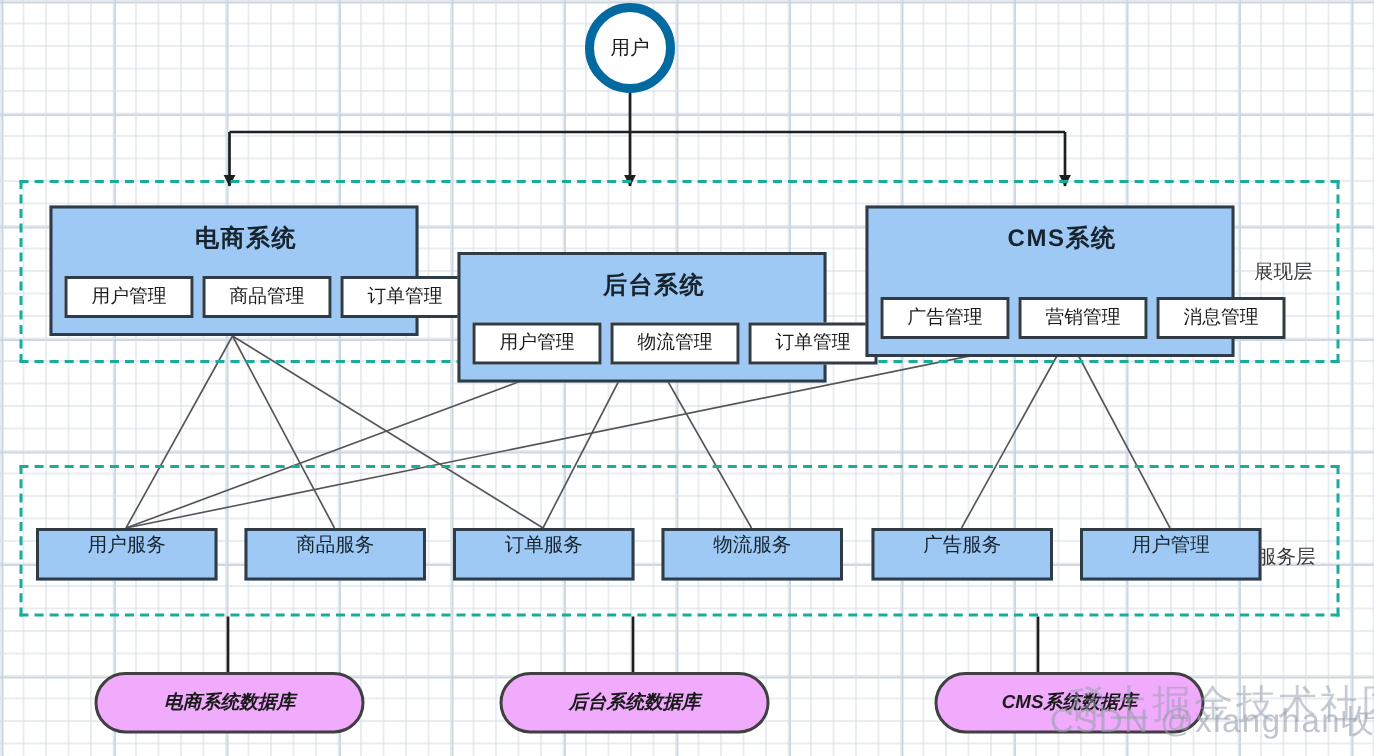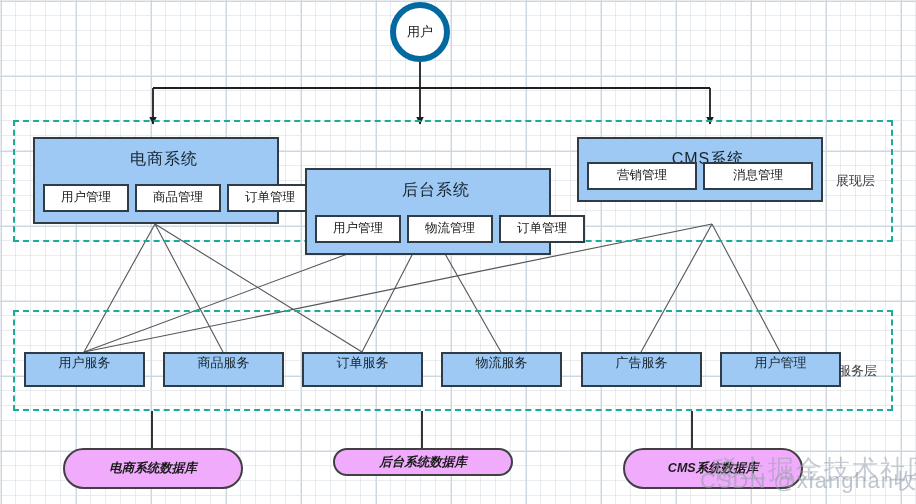--- a/index.html
+++ b/index.html
@@ -38,21 +38,21 @@
   .layer-label{
     position:absolute;font-size:13px;color:#3a3a3a;white-space:nowrap;
   }
 
   
   .system{
     background:#9ec9f5;border:2px solid #2f3b45;
   }
   .system-title{
     position:absolute;left:16px;right:0;top:10px;text-align:center;
-    font-size:16px;font-weight:normal;color:#17242e;letter-spacing:1px;
+    font-size:16px;font-weight:bold;color:#17242e;letter-spacing:1px;
   }
   .modules{
     position:absolute;left:8px;right:8px;bottom:10px;
     display:flex;justify-content:space-between;gap:6px;
   }
   .module{
     flex:1 1 0;background:#ffffff;border:2px solid #2f3b45;
     text-align:center;font-size:12.5px;color:#1a1a1a;
     padding:3px 16px 4px;white-space:nowrap;
   }
@@ -144,23 +144,24 @@
 
 <div class="node system" style="left:305px;top:137px;width:246px;height:87px;margin-top:31px;">
   <div class="system-title">后台系统</div>
   <div class="modules">
     <div class="module">用户管理</div>
     <div class="module">物流管理</div>
     <div class="module">订单管理</div>
   </div>
 </div>
 
-<div class="node system" style="left:577px;top:137px;width:246px;height:65px;">
+<div class="node system" style="left:577px;top:137px;width:246px;height:101px;">
   <div class="system-title">CMS系统</div>
   <div class="modules">
+    <div class="module">广告管理</div>
     <div class="module">营销管理</div>
     <div class="module">消息管理</div>
   </div>
 </div>
 
 <div class="node layer" style="left:13px;top:310px;width:880px;height:101px;"></div>
 <div class="layer-label" style="left:838px;top:362px;">服务层</div>
 
 <div class="node service" style="left:24px;top:352px;width:121px;height:35px;">
   <span>用户服务</span>
@@ -177,21 +178,21 @@
 <div class="node service" style="left:581px;top:352px;width:121px;height:35px;">
   <span>广告服务</span>
 </div>
 <div class="node service" style="left:720px;top:352px;width:121px;height:35px;">
   <span>用户管理</span>
 </div>
 
 <div class="node database" style="left:63px;top:448px;width:180px;height:41px;">
   <span>电商系统数据库</span>
 </div>
-<div class="node database" style="left:333px;top:448px;width:180px;height:28px;">
+<div class="node database" style="left:333px;top:448px;width:180px;height:41px;">
   <span>后台系统数据库</span>
 </div>
 <div class="node database" style="left:623px;top:448px;width:180px;height:41px;">
   <span>CMS系统数据库</span>
 </div>
 
 <div class="watermark wm-b">稀土掘金技术社区</div>
 <div class="watermark wm-a">CSDN @xianghan收藏册</div>
 
 </body></html>

